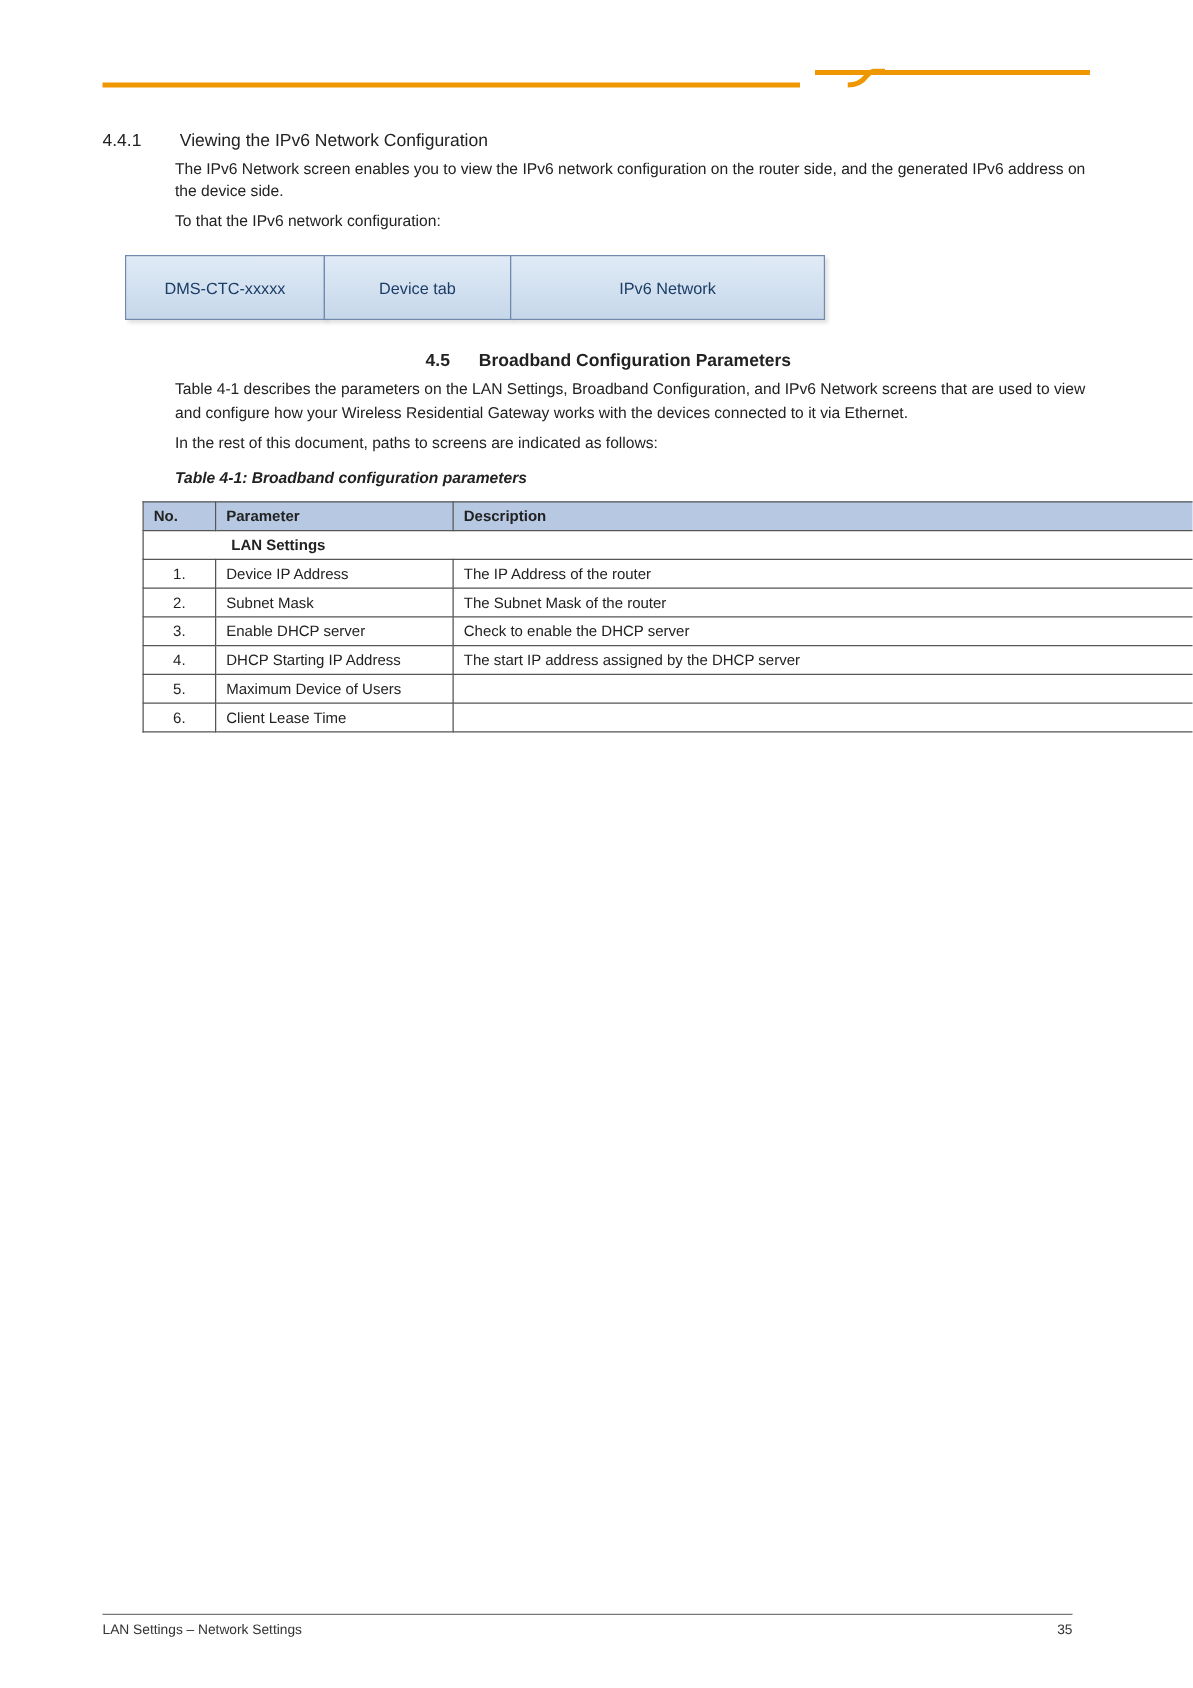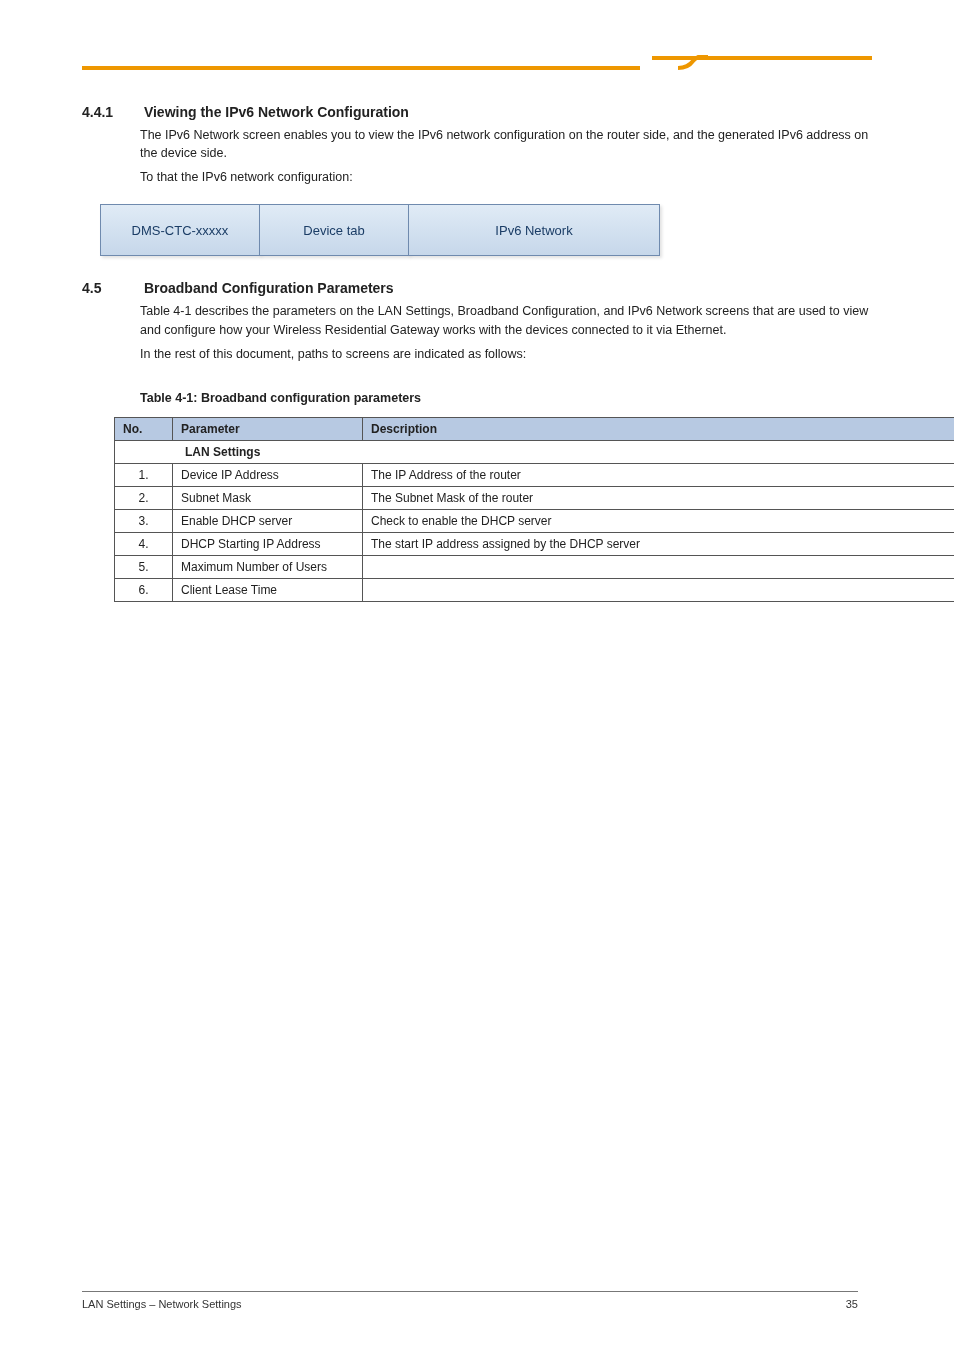--- a/index.html
+++ b/index.html
@@ -36,21 +36,21 @@
     width: 220px;
     background: #ee9700;
   }
   .header-rule .curve {
     position: absolute;
     left: 596px;
     top: -1px;
     width: 30px;
     height: 16px;
   }
-  .section-num { font-weight: bold; font-size: 14px; margin-bottom: 4px; }
+  .section-num { font-weight: normal; font-size: 14px; margin-bottom: 4px; }
   .section-num .num { display:inline-block; min-width: 58px; }
   p { margin: 6px 0; line-height: 1.45; }
   p.indent { margin-left: 58px; }
   .nav-box {
     display: flex;
     margin: 18px 0 24px 18px;
     width: 745px;
     height: 52px;
   }
   .nav-cell {
@@ -61,21 +61,21 @@
     justify-content: center;
     font-size: 13px;
     color: #1b3d66;
     margin-right: -1px;
     box-shadow: 2px 2px 3px rgba(0,0,0,0.12);
   }
   .nav-cell:nth-child(1){ width: 160px; }
   .nav-cell:nth-child(2){ width: 150px; }
   .nav-cell:nth-child(3){ width: 252px; }
   .nav-cell:nth-child(4){ width: 192px; }
-  .h3 { font-weight: bold; font-size: 14px; margin: 18px 0 6px 0; }
+  .h3 { font-weight: bold; font-size: 14px; margin: 18px 0 6px 0; text-align: center; }
   .h3 .num { display:inline-block; min-width:58px; }
   .device-table {
     border-collapse: collapse;
     width: 844px;
     margin: 10px 0 8px 32px;
     font-size: 12px;
   }
   .device-table th, .device-table td {
     border: 1px solid #555;
     padding: 4px 8px;
@@ -127,21 +127,21 @@
   </div>
 
 
   <div class="h3">
     <span class="num">4.5</span>
     <span>Broadband Configuration Parameters</span>
   </div>
   <p class="indent">Table 4-1 describes the parameters on the LAN Settings, Broadband Configuration, and IPv6 Network screens that are used to view and configure how your Wireless Residential Gateway works with the devices connected to it via Ethernet.</p>
   <p class="indent">In the rest of this document, paths to screens are indicated as follows:</p>
 
-  <p class="indent" style="font-weight:bold; margin-top:26px;">Table 4-1: Broadband configuration parameters</p>
+  <p class="indent" style="font-weight:bold; margin-top:10px;font-style:italic;">Table 4-1: Broadband configuration parameters</p>
 
   <table class="device-table">
     <thead>
       <tr>
         <th>No.</th>
         <th>Parameter</th>
         <th>Description</th>
       </tr>
     </thead>
     <tbody>
@@ -163,21 +163,21 @@
         <td>Enable DHCP server</td>
         <td>Check to enable the DHCP server</td>
       </tr>
       <tr>
         <td>4.</td>
         <td>DHCP Starting IP Address</td>
         <td>The start IP address assigned by the DHCP server</td>
       </tr>
       <tr>
         <td>5.</td>
-        <td>Maximum Number of Users</td>
+        <td>Maximum Device of Users</td>
         <td></td>
       </tr>
       <tr>
         <td>6.</td>
         <td>Client Lease Time</td>
         <td></td>
       </tr>
     </tbody>
   </table>
 </div>

